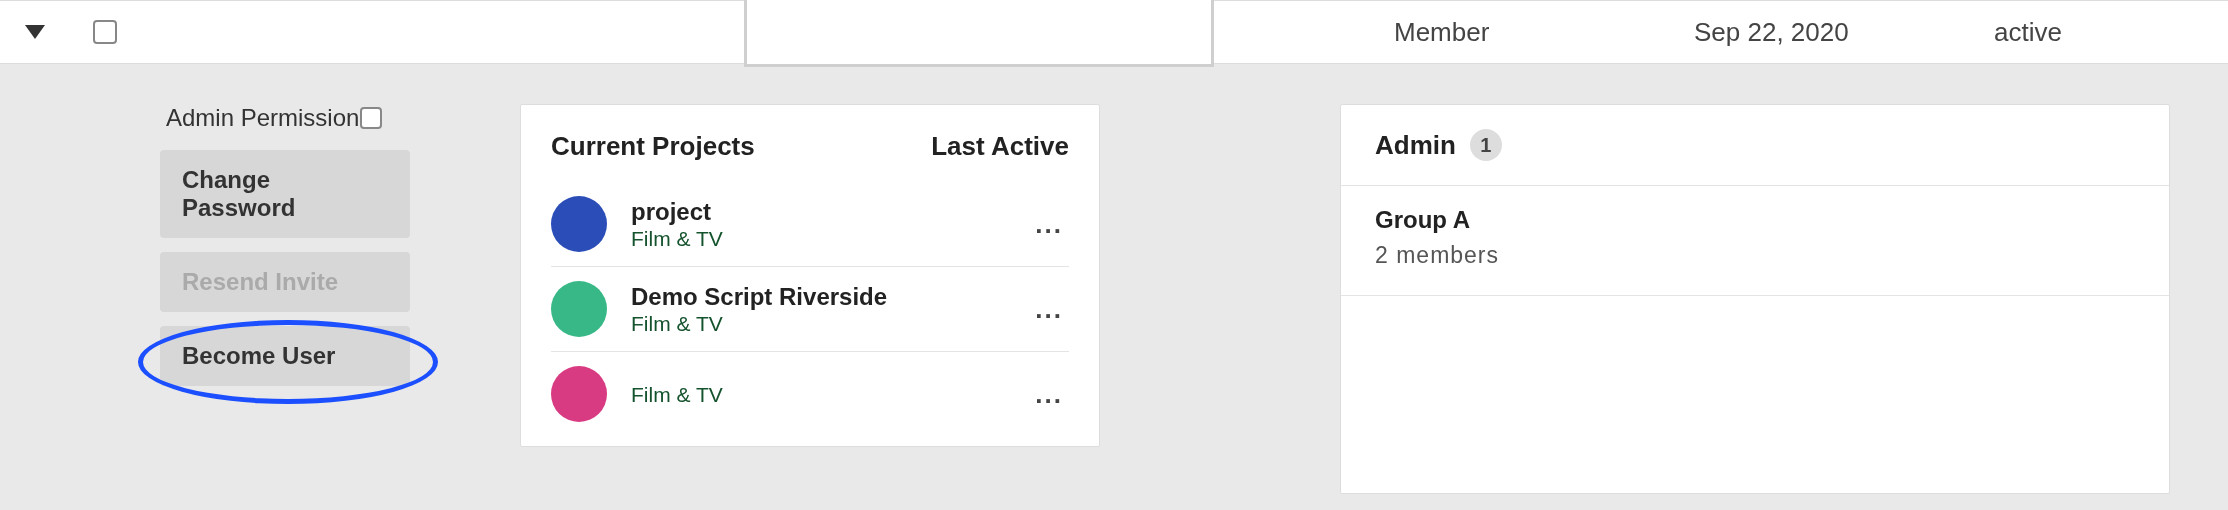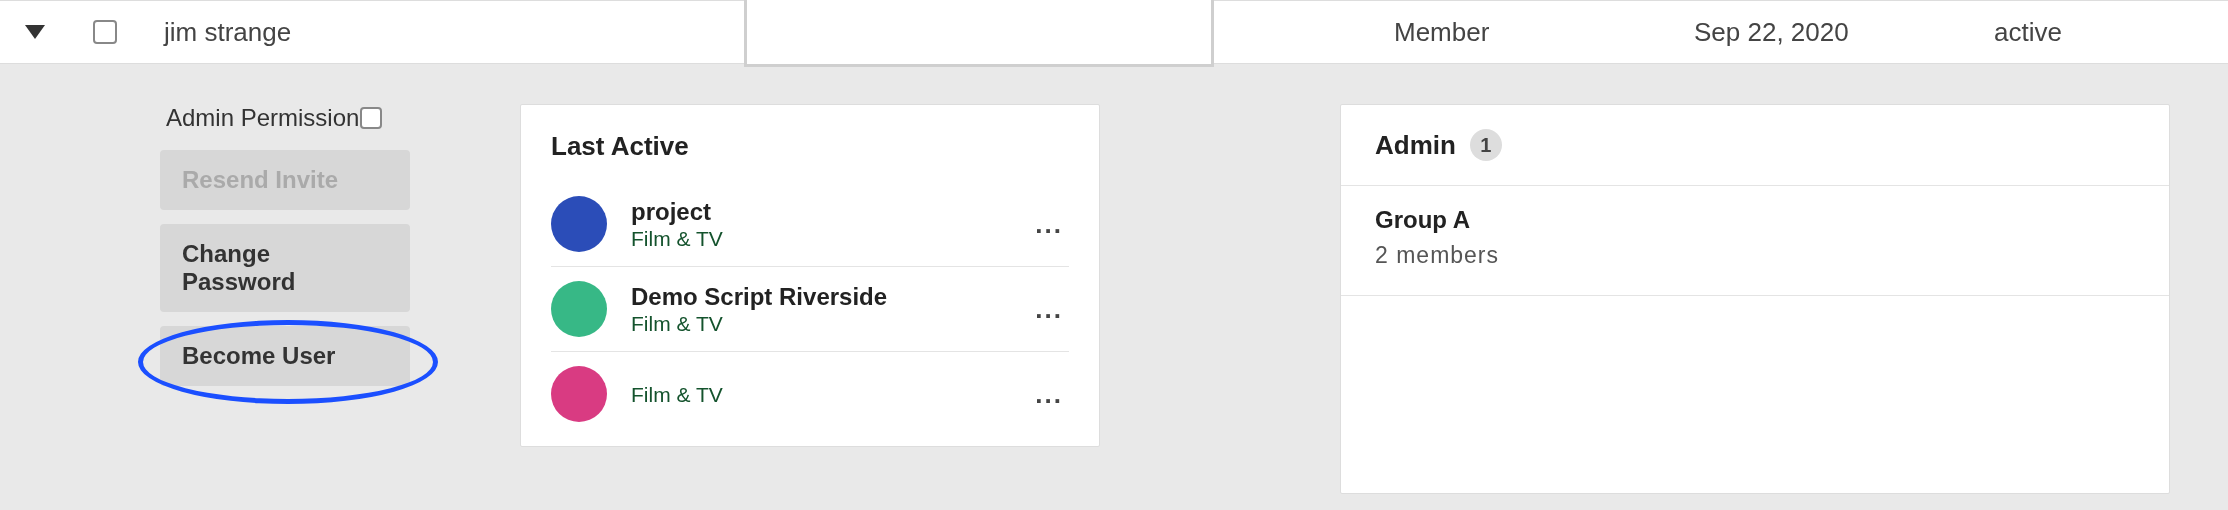--- a/index.html
+++ b/index.html
@@ -123,44 +123,44 @@
 </head>
 <body>
 
 <div class="row">
   <div class="expand-cell">
     <div class="caret-down"></div>
   </div>
   <div class="check-cell">
     <div class="checkbox"></div>
   </div>
-  <div class="cell name-cell">jim strange</div>
   <div class="blank-cell"></div>
   <div class="cell role-cell">Member</div>
   <div class="cell date-cell">Sep 22, 2020</div>
   <div class="cell status-cell">active</div>
 </div>
 
 <div class="detail">
 
   <div class="admin-col">
     <div class="admin-perm">
       <span>Admin Permission</span>
       <div class="checkbox sm"></div>
     </div>
+    <button class="btn">Change Password</button>
     <button class="btn disabled">Resend Invite</button>
-    <button class="btn">Change Password</button>
     <div style="position:relative;">
       <button class="btn">Become User</button>
       <div class="highlight-ellipse"></div>
     </div>
   </div>
 
   <div class="card projects-card">
     <div class="projects-head">
+      <span>Current Projects</span>
       <span>Last Active</span>
     </div>
     <div id="projects-list">
         <div class="proj-row">
           <div class="dot" style="background:#2b4db8"></div>
           <div class="proj-info">
             <div class="proj-name">project</div>
             <div class="proj-cat">Film &amp; TV</div>
           </div>
           <div class="ellipsis">...</div>

